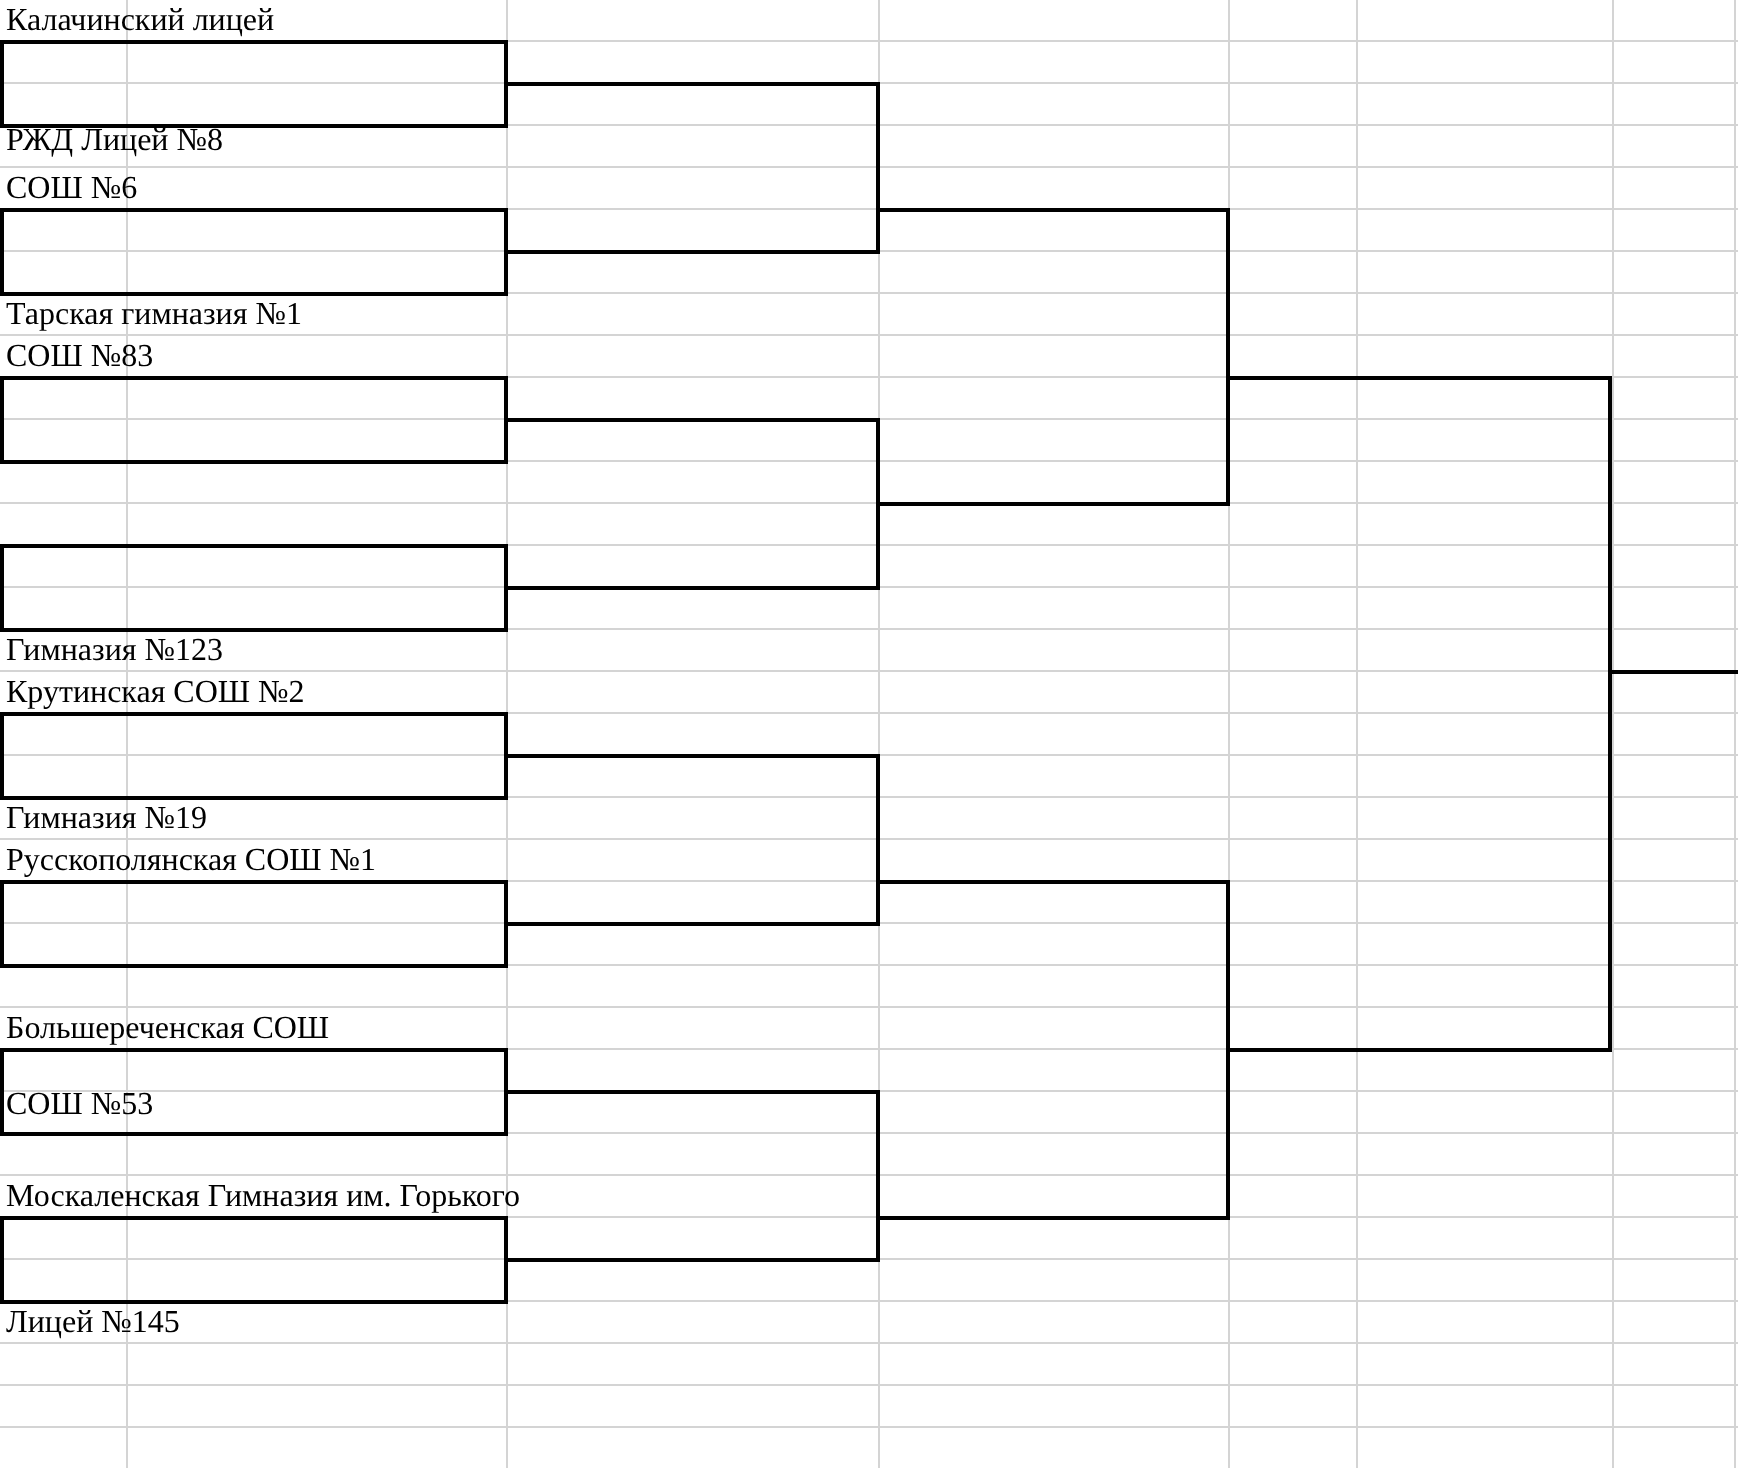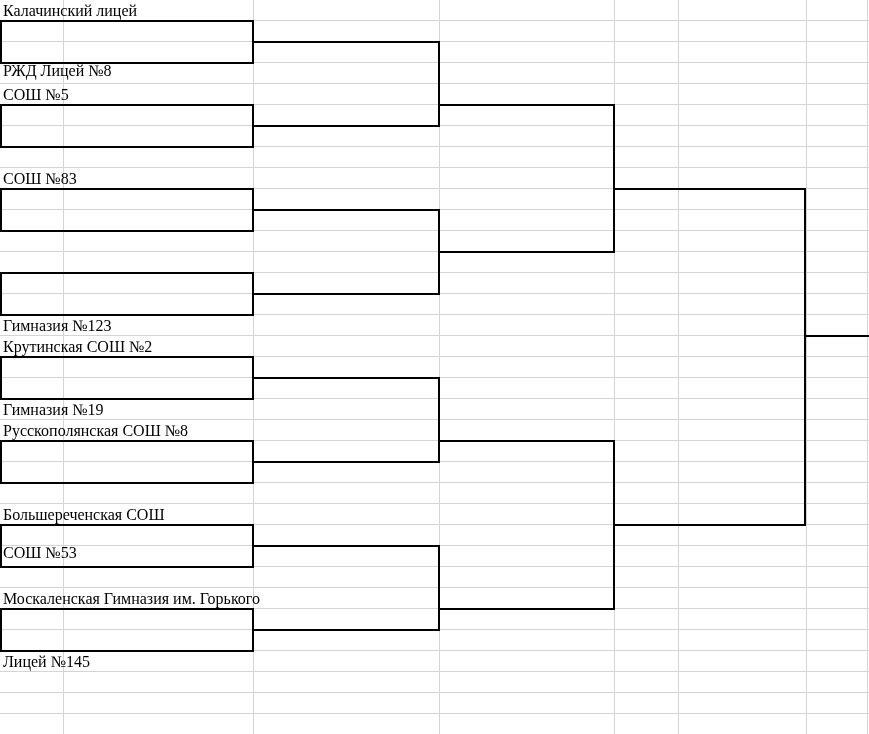--- a/index.html
+++ b/index.html
@@ -71,24 +71,25 @@
     <div class="bl" style="left:613px;top:440px;width:2px;height:170px"></div>
     <div class="bl" style="left:613px;top:188px;width:193px;height:2px"></div>
     <div class="bl" style="left:613px;top:524px;width:193px;height:2px"></div>
 
     <div class="bl" style="left:804px;top:188px;width:2px;height:338px"></div>
     <div class="bl" style="left:804px;top:335px;width:65px;height:2px"></div>
   </div>
 
   <div class="team" style="top:0px">Калачинский лицей</div>
   <div class="team" style="top:60px">РЖД Лицей №8</div>
-  <div class="team" style="top:84px">СОШ №5</div>
+  <div class="team" style="top:84px">СОШ №6</div>
+  <div class="team" style="top:147px">Тарская гимназия №1</div>
   <div class="team" style="top:168px">СОШ №83</div>
   <div class="team" style="top:315px">Гимназия №123</div>
   <div class="team" style="top:336px">Крутинская СОШ №2</div>
   <div class="team" style="top:399px">Гимназия №19</div>
-  <div class="team" style="top:420px">Русскополянская СОШ №8</div>
+  <div class="team" style="top:420px">Русскополянская СОШ №1</div>
   <div class="team" style="top:504px">Большереченская СОШ</div>
   <div class="team" style="top:542px">СОШ №53</div>
   <div class="team" style="top:588px">Москаленская Гимназия им. Горького</div>
   <div class="team" style="top:651px">Лицей №145</div>
 
 </div>
 
 </body></html>

